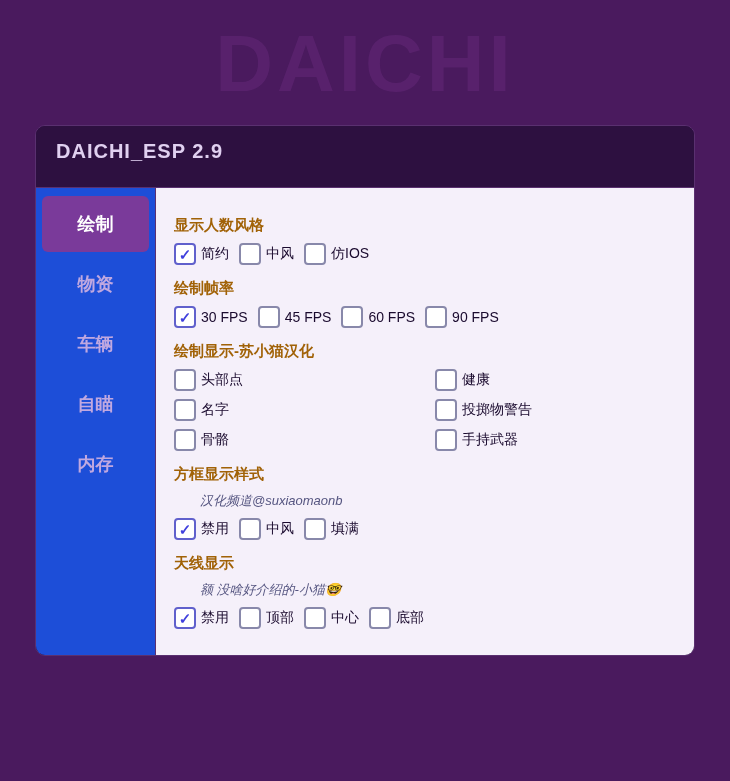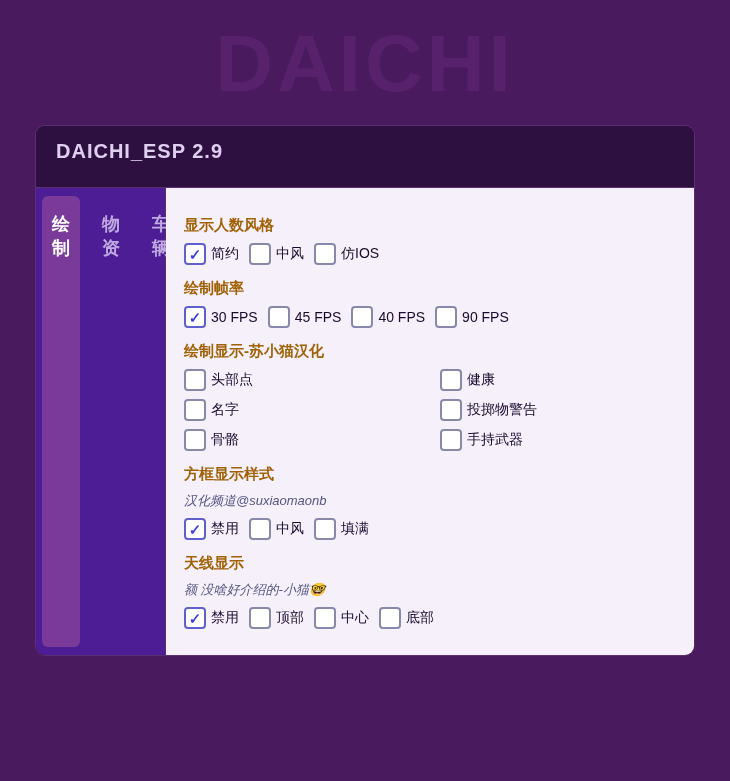--- a/index.html
+++ b/index.html
@@ -55,24 +55,24 @@
     }
 
     
     .content-area {
       display: flex;
       flex-direction: row;
     }
 
     
     .sidebar {
-      width: 130px;
-      background: #4c1d95;
-      display: flex;
-      flex-direction: row;
+      width: 120px;
+      background: #1d4ed8;
+      display: flex;
+      flex-direction: column;
       padding: 6px 0;
       border-right: 1px solid #5a3070;
     }
 
     .sidebar-item {
       padding: 16px 10px;
       text-align: center;
       font-size: 18px;
       font-weight: 600;
       color: #c0a8e0;
@@ -150,20 +150,21 @@
       font-size: 15px;
       font-weight: 900;
       line-height: 1;
     }
 
     .subtitle {
       font-size: 13px;
       color: #555580;
       font-style: italic;
       margin-bottom: 8px;
+      margin-left: 26px;
     }
 
     
     .checkbox-grid {
       display: grid;
       grid-template-columns: 1fr 1fr;
       gap: 8px 20px;
       margin-bottom: 8px;
     }
 
@@ -218,21 +219,21 @@
           <div class="checkbox-item">
             <div class="cb checked"></div>
             <label>30 FPS</label>
           </div>
           <div class="checkbox-item">
             <div class="cb"></div>
             <label>45 FPS</label>
           </div>
           <div class="checkbox-item">
             <div class="cb"></div>
-            <label>40 FPS</label>
+            <label>60 FPS</label>
           </div>
           <div class="checkbox-item">
             <div class="cb"></div>
             <label>90 FPS</label>
           </div>
         </div>
       </div>
 
       <div class="section-block">
         <div class="section-title">绘制显示-苏小猫汉化</div>

